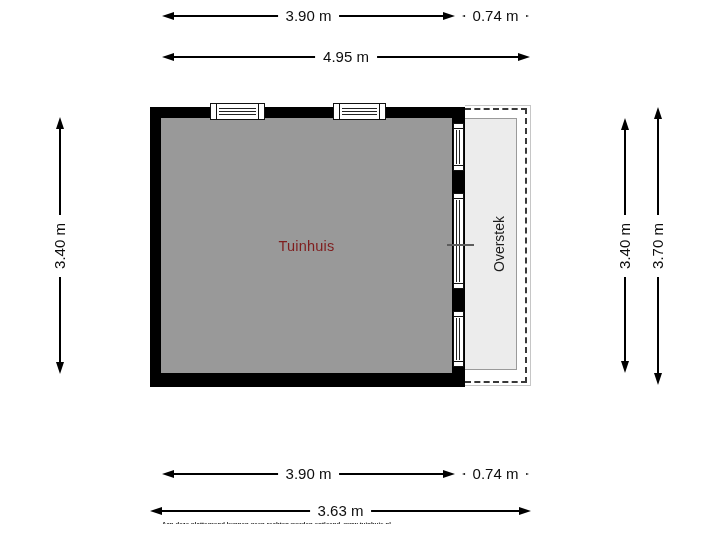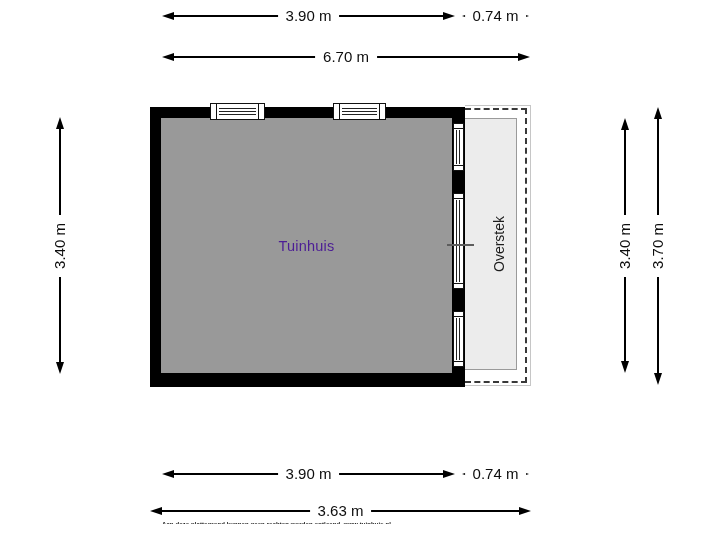--- a/index.html
+++ b/index.html
@@ -4,21 +4,21 @@
 <style>
   html,body{margin:0;padding:0;background:#fff;}
   .canvas{
     position:relative;width:720px;height:524px;background:#fff;overflow:hidden;
     font-family:"Liberation Sans",sans-serif;color:#111;
   }
 
   
   .building{position:absolute;left:150px;top:107px;width:315px;height:280px;background:#000;}
   .interior{position:absolute;left:11px;top:11px;width:291px;height:255px;background:#999;}
-  .room-label{position:absolute;left:0;top:0;width:100%;height:100%;display:flex;align-items:center;justify-content:center;font-size:14.5px;color:#4c1d95;letter-spacing:.2px;}
+  .room-label{position:absolute;left:0;top:0;width:100%;height:100%;display:flex;align-items:center;justify-content:center;font-size:14.5px;color:#7f1d1d;letter-spacing:.2px;}
 
   
   .win-h{position:absolute;top:-4px;height:17px;background:#fff;border:1px solid #111;box-sizing:border-box;}
   .win-h::before{content:"";position:absolute;left:5px;top:0;bottom:0;width:1px;background:#111;}
   .win-h::after{content:"";position:absolute;right:5px;top:0;bottom:0;width:1px;background:#111;}
   .win-h .panes{position:absolute;left:8px;right:8px;top:4px;bottom:4px;background:repeating-linear-gradient(to bottom,#222 0 1px,transparent 1px 3px);}
   .win1{left:60px;width:55px;}
   .win2{left:183px;width:53px;}
 
   
@@ -83,21 +83,21 @@
   <div class="dim-h dim-top-over">
     <div class="line"></div>
     <div class="ah-l"></div>
     <div class="ah-r"></div>
     <span class="pill">0.74 m</span>
   </div>
   <div class="dim-h dim-top-total">
     <div class="line"></div>
     <div class="ah-l"></div>
     <div class="ah-r"></div>
-    <span class="pill">6.70 m</span>
+    <span class="pill">4.95 m</span>
   </div>
 
   <div class="dim-v dim-left">
     <div class="line"></div>
     <div class="ah-t"></div>
     <div class="ah-b"></div>
     <span class="vpill">3.40 m</span>
   </div>
 
   <div class="dim-v dim-right-main">

